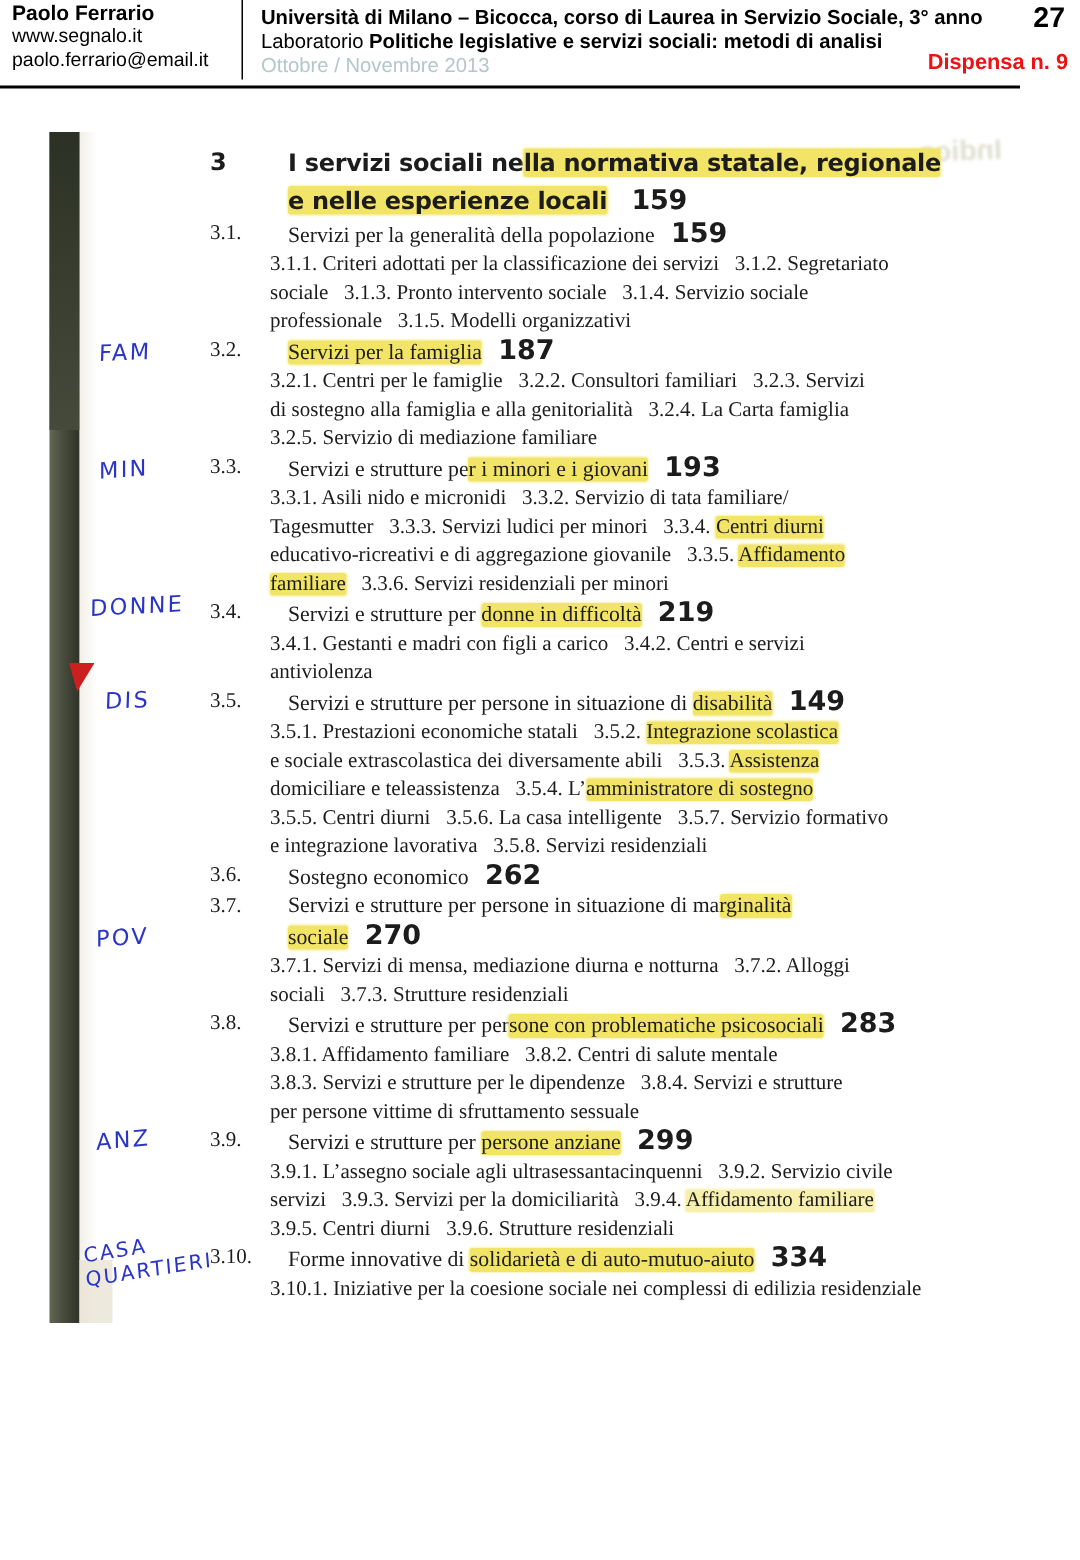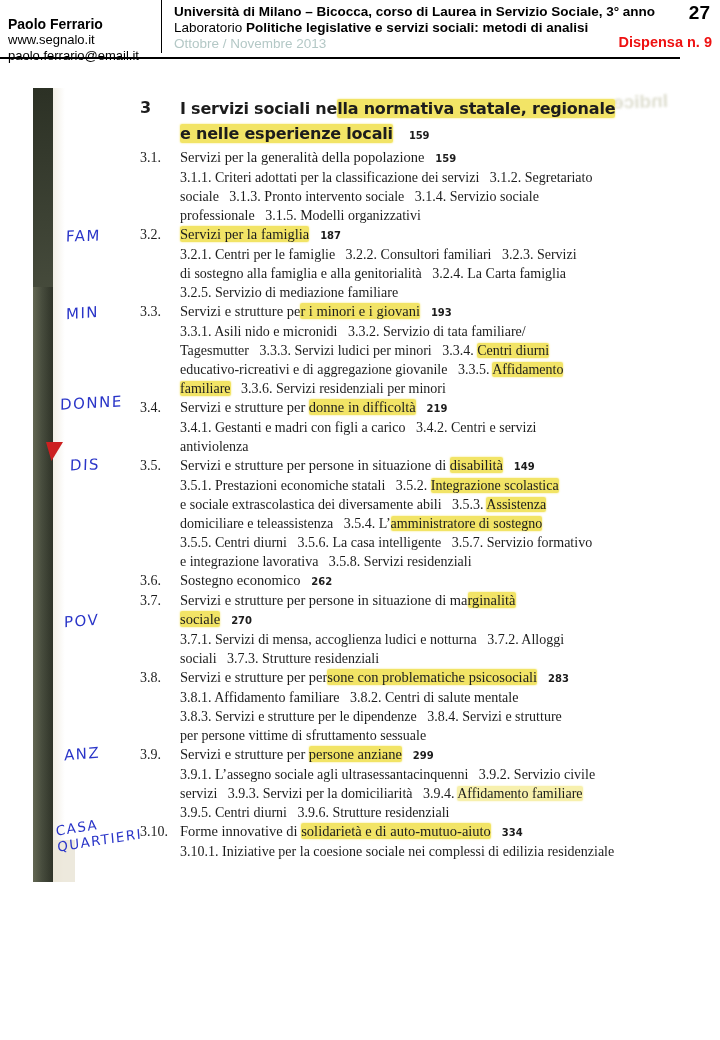--- a/index.html
+++ b/index.html
@@ -1,21 +1,21 @@
 <!DOCTYPE html>
 <html><head>
 <meta charset="utf-8">
 <style>
   html,body{margin:0;padding:0;}
   body{
     width:720px;height:1040px;position:relative;background:#ffffff;
     font-family:"Liberation Sans",sans-serif;overflow:hidden;
   }
   
-  .hdr-left{position:absolute;left:8px;top:16px;line-height:16px;font-size:13px;color:#000;}
+  .hdr-left{position:absolute;left:8px;top:0;line-height:16px;font-size:13px;color:#000;}
   .hdr-left .name{font-weight:bold;font-size:14px;}
   .hdr-vline{position:absolute;left:161px;top:0;width:1px;height:53px;background:#000;}
   .hdr-center{position:absolute;left:174px;top:4px;line-height:16px;font-size:13.5px;color:#000;width:430px;}
   .hdr-center .l1{font-weight:bold;white-space:nowrap;text-align:center;}
   .hdr-center .l2 b{font-weight:bold;}
   .hdr-center .l3{color:#b4c8c6;}
   .hdr-page{position:absolute;right:10px;top:2px;font-weight:bold;font-size:19px;color:#000;}
   .hdr-dispensa{position:absolute;right:8px;top:34px;font-weight:bold;font-size:14.5px;color:#ee1111;}
   .hdr-rule{position:absolute;left:0;top:57px;width:680px;height:2px;background:#000;}
 
@@ -32,23 +32,23 @@
     font-weight:bold;font-size:19px;transform:scaleX(-1) rotate(2deg);filter:blur(1.2px);
     font-family:"Liberation Sans",sans-serif;}
 
   
   .toc{position:absolute;left:140px;top:96px;width:560px;color:#1c1c1c;}
   .entry{position:relative;display:flex;}
   .num{width:40px;flex:0 0 40px;font-family:"Liberation Serif",serif;font-size:14px;padding-top:2px;}
   .entry.chapter .num{font-family:"DejaVu Sans",sans-serif;font-weight:bold;font-size:16px;padding-top:2px;}
   .lines{flex:1;}
   .line{white-space:pre;line-height:19px;font-family:"Liberation Serif",serif;font-size:14px;}
-  .line.title{font-size:14.5px;}
+  .line.title{font-size:14.5px;margin-left:12px;}
   .entry.chapter .line.title{font-family:"DejaVu Sans",sans-serif;font-weight:bold;font-size:16px;line-height:25px;letter-spacing:-.2px;}
-  .pg{font-family:"DejaVu Sans",sans-serif;font-weight:600;font-size:10px;}
+  .pg{font-family:"DejaVu Sans",sans-serif;font-weight:600;font-size:18px;}
   .hl{background:#f2e466;box-shadow:0 0 2px #f2e466;border-radius:2px;}
   .hlf{background:#f7f0ad;box-shadow:0 0 2px #f7f0ad;border-radius:2px;}
 
   
   .note{position:absolute;color:#2a35c8;font-family:"DejaVu Sans",sans-serif;
     font-size:15px;letter-spacing:1.5px;white-space:pre;line-height:16px;
     transform:rotate(-3deg) skewX(-4deg);}
 </style>
 </head>
 <body>
@@ -137,21 +137,21 @@
       <div class="num">3.6.</div>
       <div class="lines">
         <div class="line title"><span>Sostegno economico   </span><span class="pg">262</span></div>
       </div>
     </div>
     <div class="entry">
       <div class="num">3.7.</div>
       <div class="lines">
         <div class="line title"><span>Servizi e strutture per persone in situazione di ma</span><span class="hl">rginalità</span></div>
         <div class="line title"><span class="hl">sociale</span><span>   </span><span class="pg">270</span></div>
-        <div class="line sub"><span>3.7.1. Servizi di mensa, accoglienza ludici e notturna   3.7.2. Alloggi</span></div>
+        <div class="line sub"><span>3.7.1. Servizi di mensa, mediazione diurna e notturna   3.7.2. Alloggi</span></div>
         <div class="line sub"><span>sociali   3.7.3. Strutture residenziali</span></div>
       </div>
       <div class="note" style="left: -76px; top: 22px; transform: rotate(-4deg) skewX(-4deg);">POV</div>
     </div>
     <div class="entry">
       <div class="num">3.8.</div>
       <div class="lines">
         <div class="line title"><span>Servizi e strutture per per</span><span class="hl">sone con problematiche psicosociali</span><span>   </span><span class="pg">283</span></div>
         <div class="line sub"><span>3.8.1. Affidamento familiare   3.8.2. Centri di salute mentale</span></div>
         <div class="line sub"><span>3.8.3. Servizi e strutture per le dipendenze   3.8.4. Servizi e strutture</span></div>

